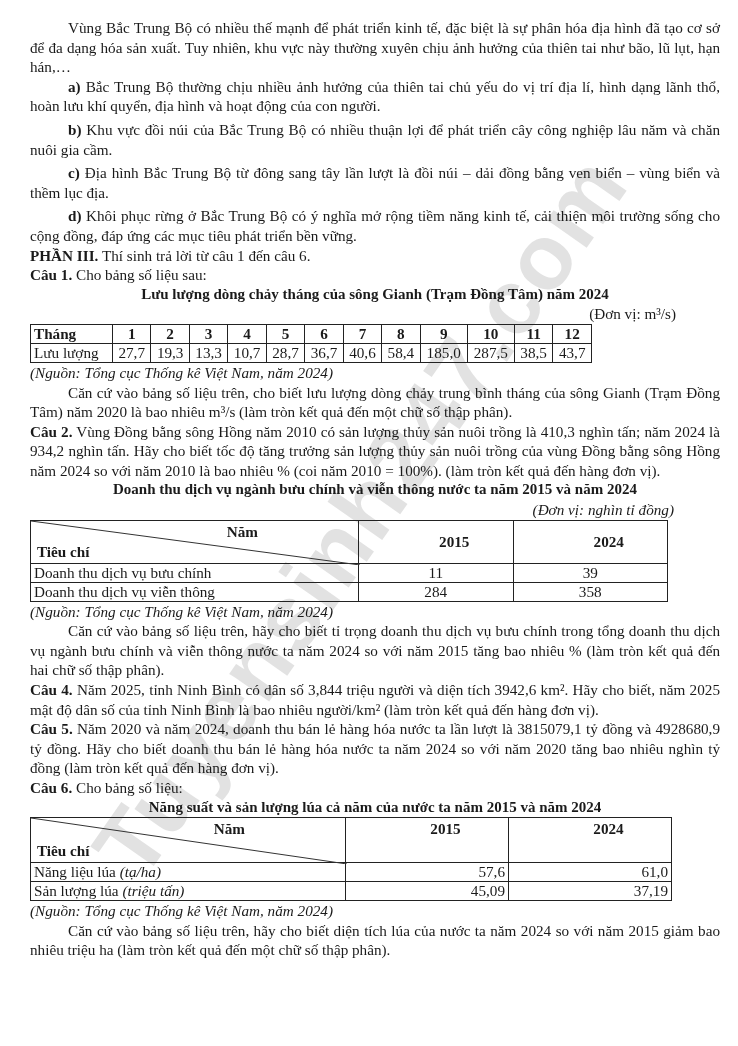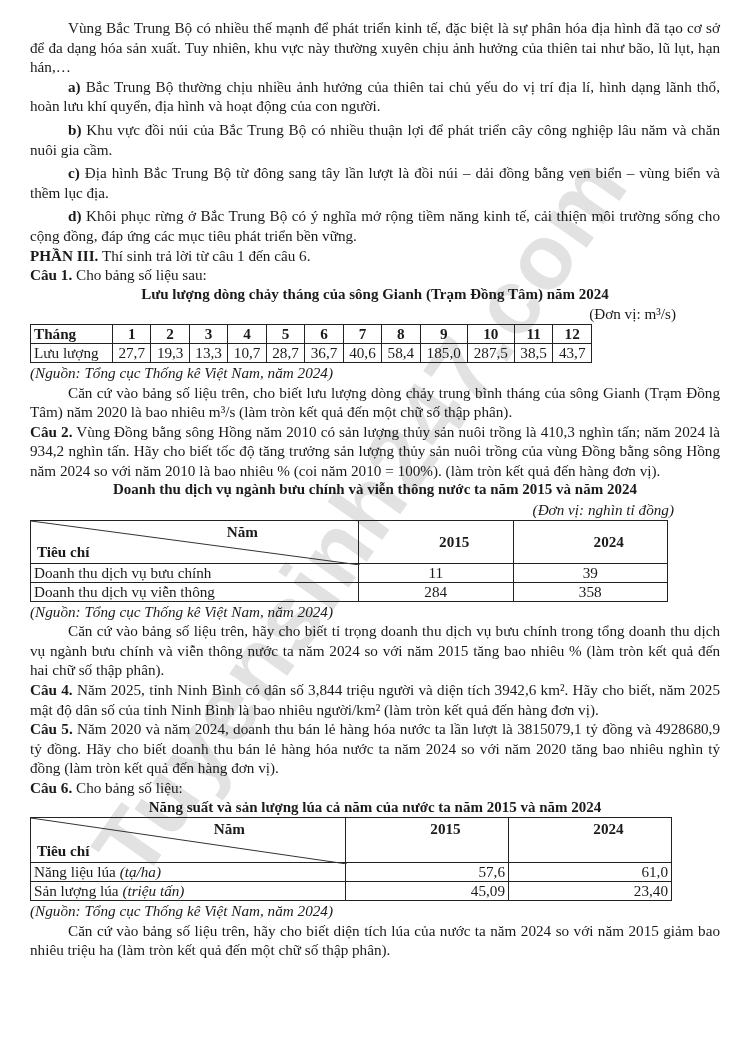--- a/index.html
+++ b/index.html
@@ -156,20 +156,20 @@
       <td class="yr">2024</td>
     </tr>
     <tr>
       <td><span>Năng liệu lúa</span> <span class="i">(tạ/ha)</span></td>
       <td class="num">57,6</td>
       <td class="num">61,0</td>
     </tr>
     <tr>
       <td><span>Sản lượng lúa</span> <span class="i">(triệu tấn)</span></td>
       <td class="num">45,09</td>
-      <td class="num">23,40</td>
+      <td class="num">37,19</td>
     </tr>
   </tbody>
     </table>
   <p class="source">(Nguồn: Tổng cục Thống kê Việt Nam, năm 2024)</p>
   <p class="indent">Căn cứ vào bảng số liệu trên, hãy cho biết diện tích lúa của nước ta năm 2024 so với năm 2015 giảm bao nhiêu triệu ha (làm tròn kết quả đến một chữ số thập phân).</p>
 
 </div>
 
 </body></html>

